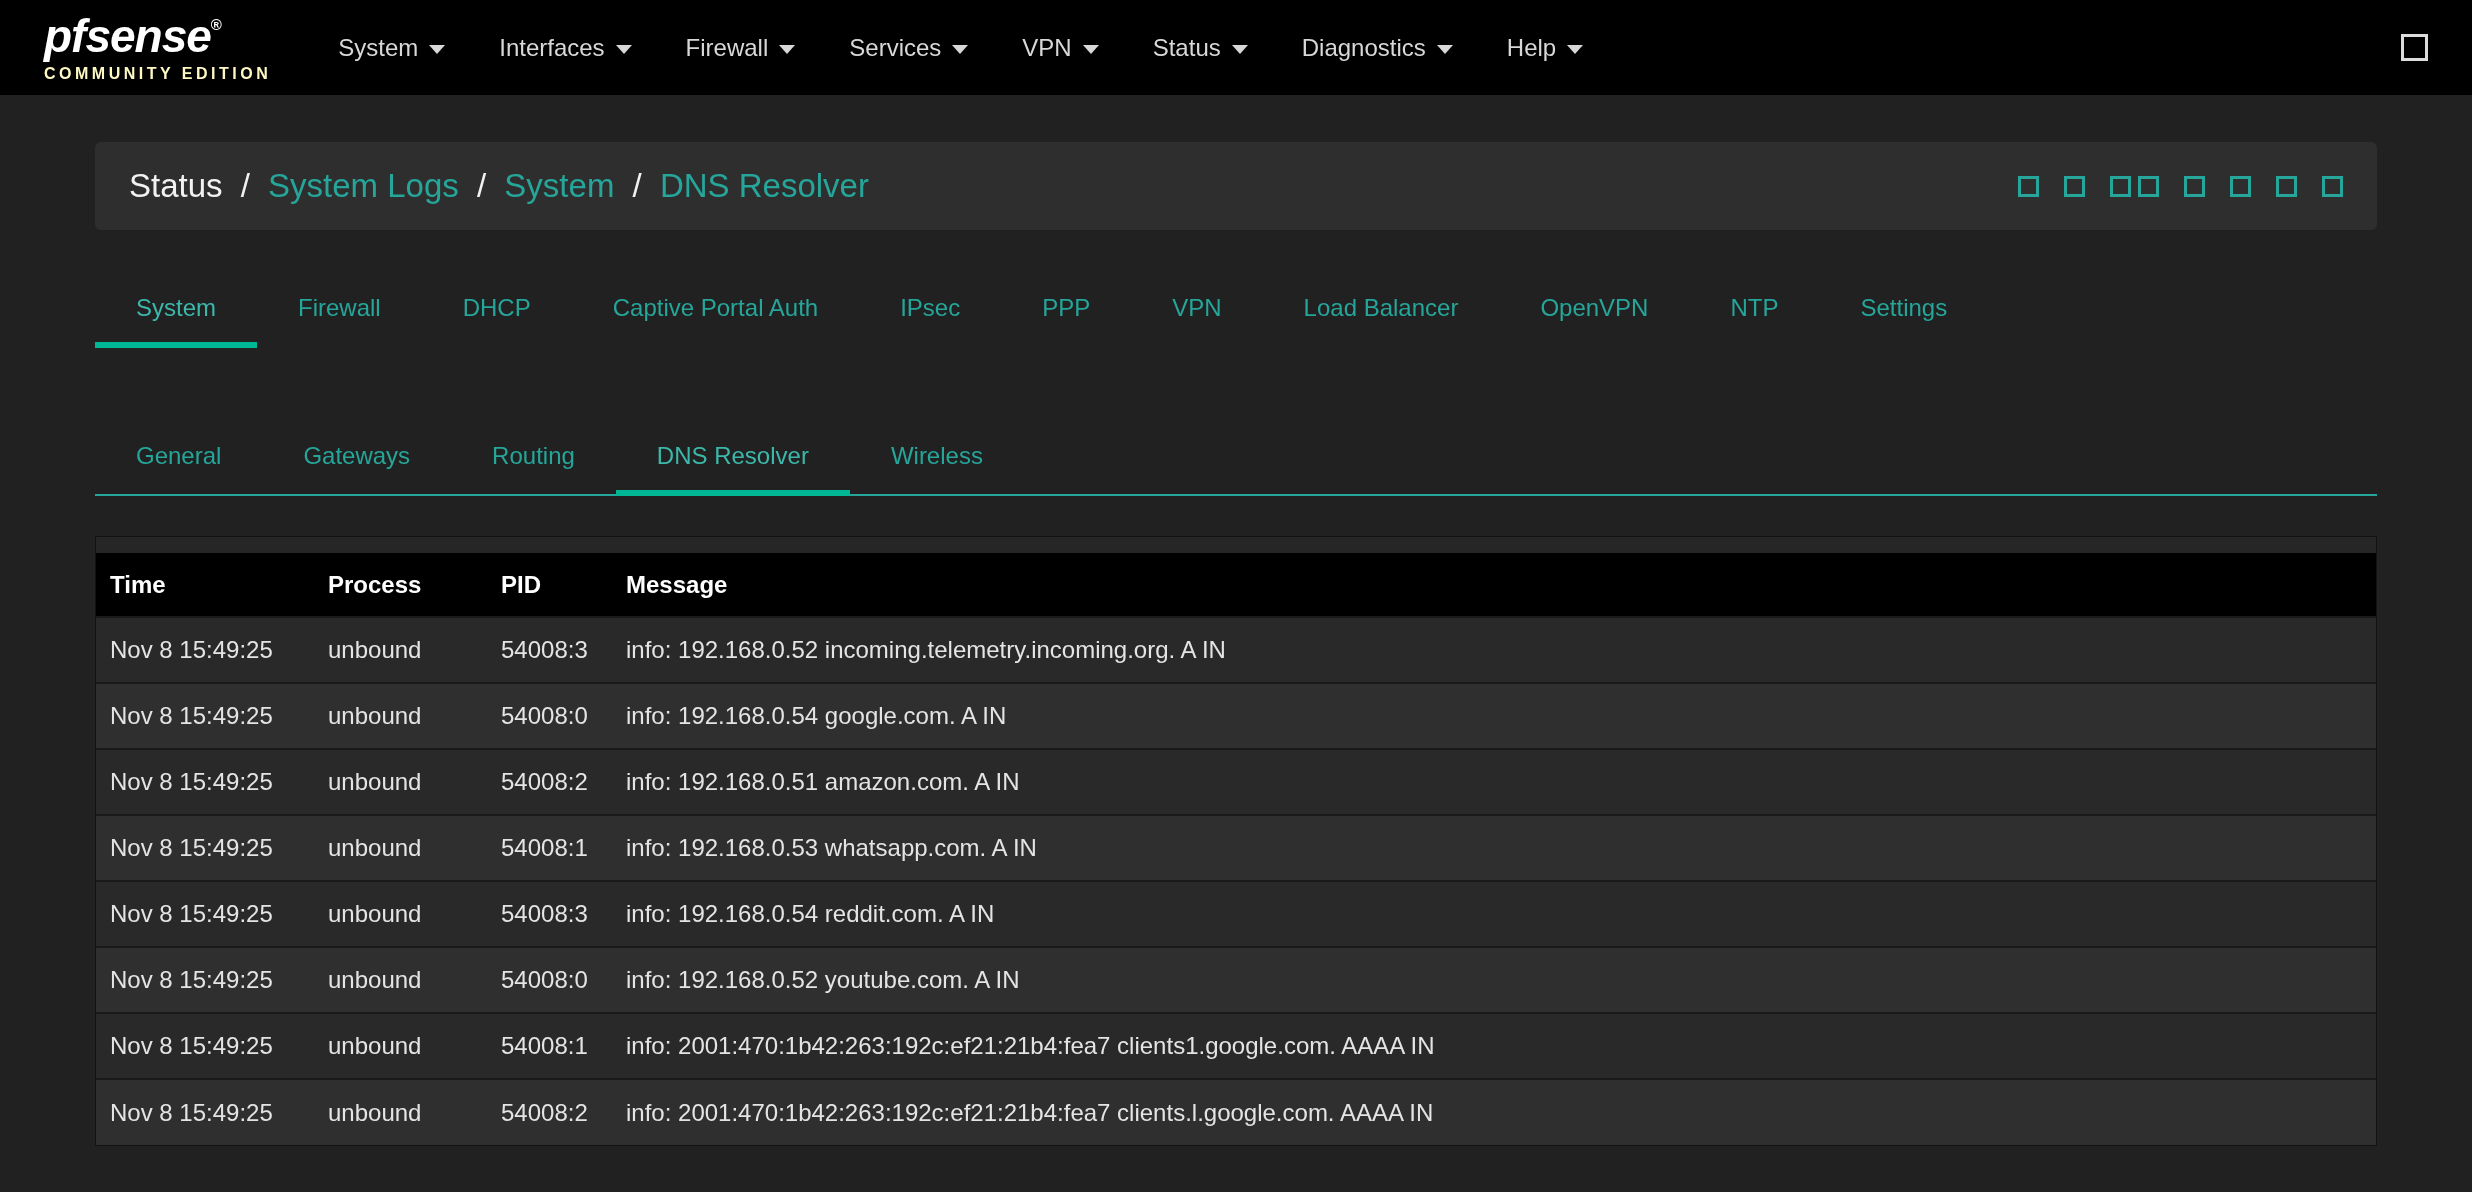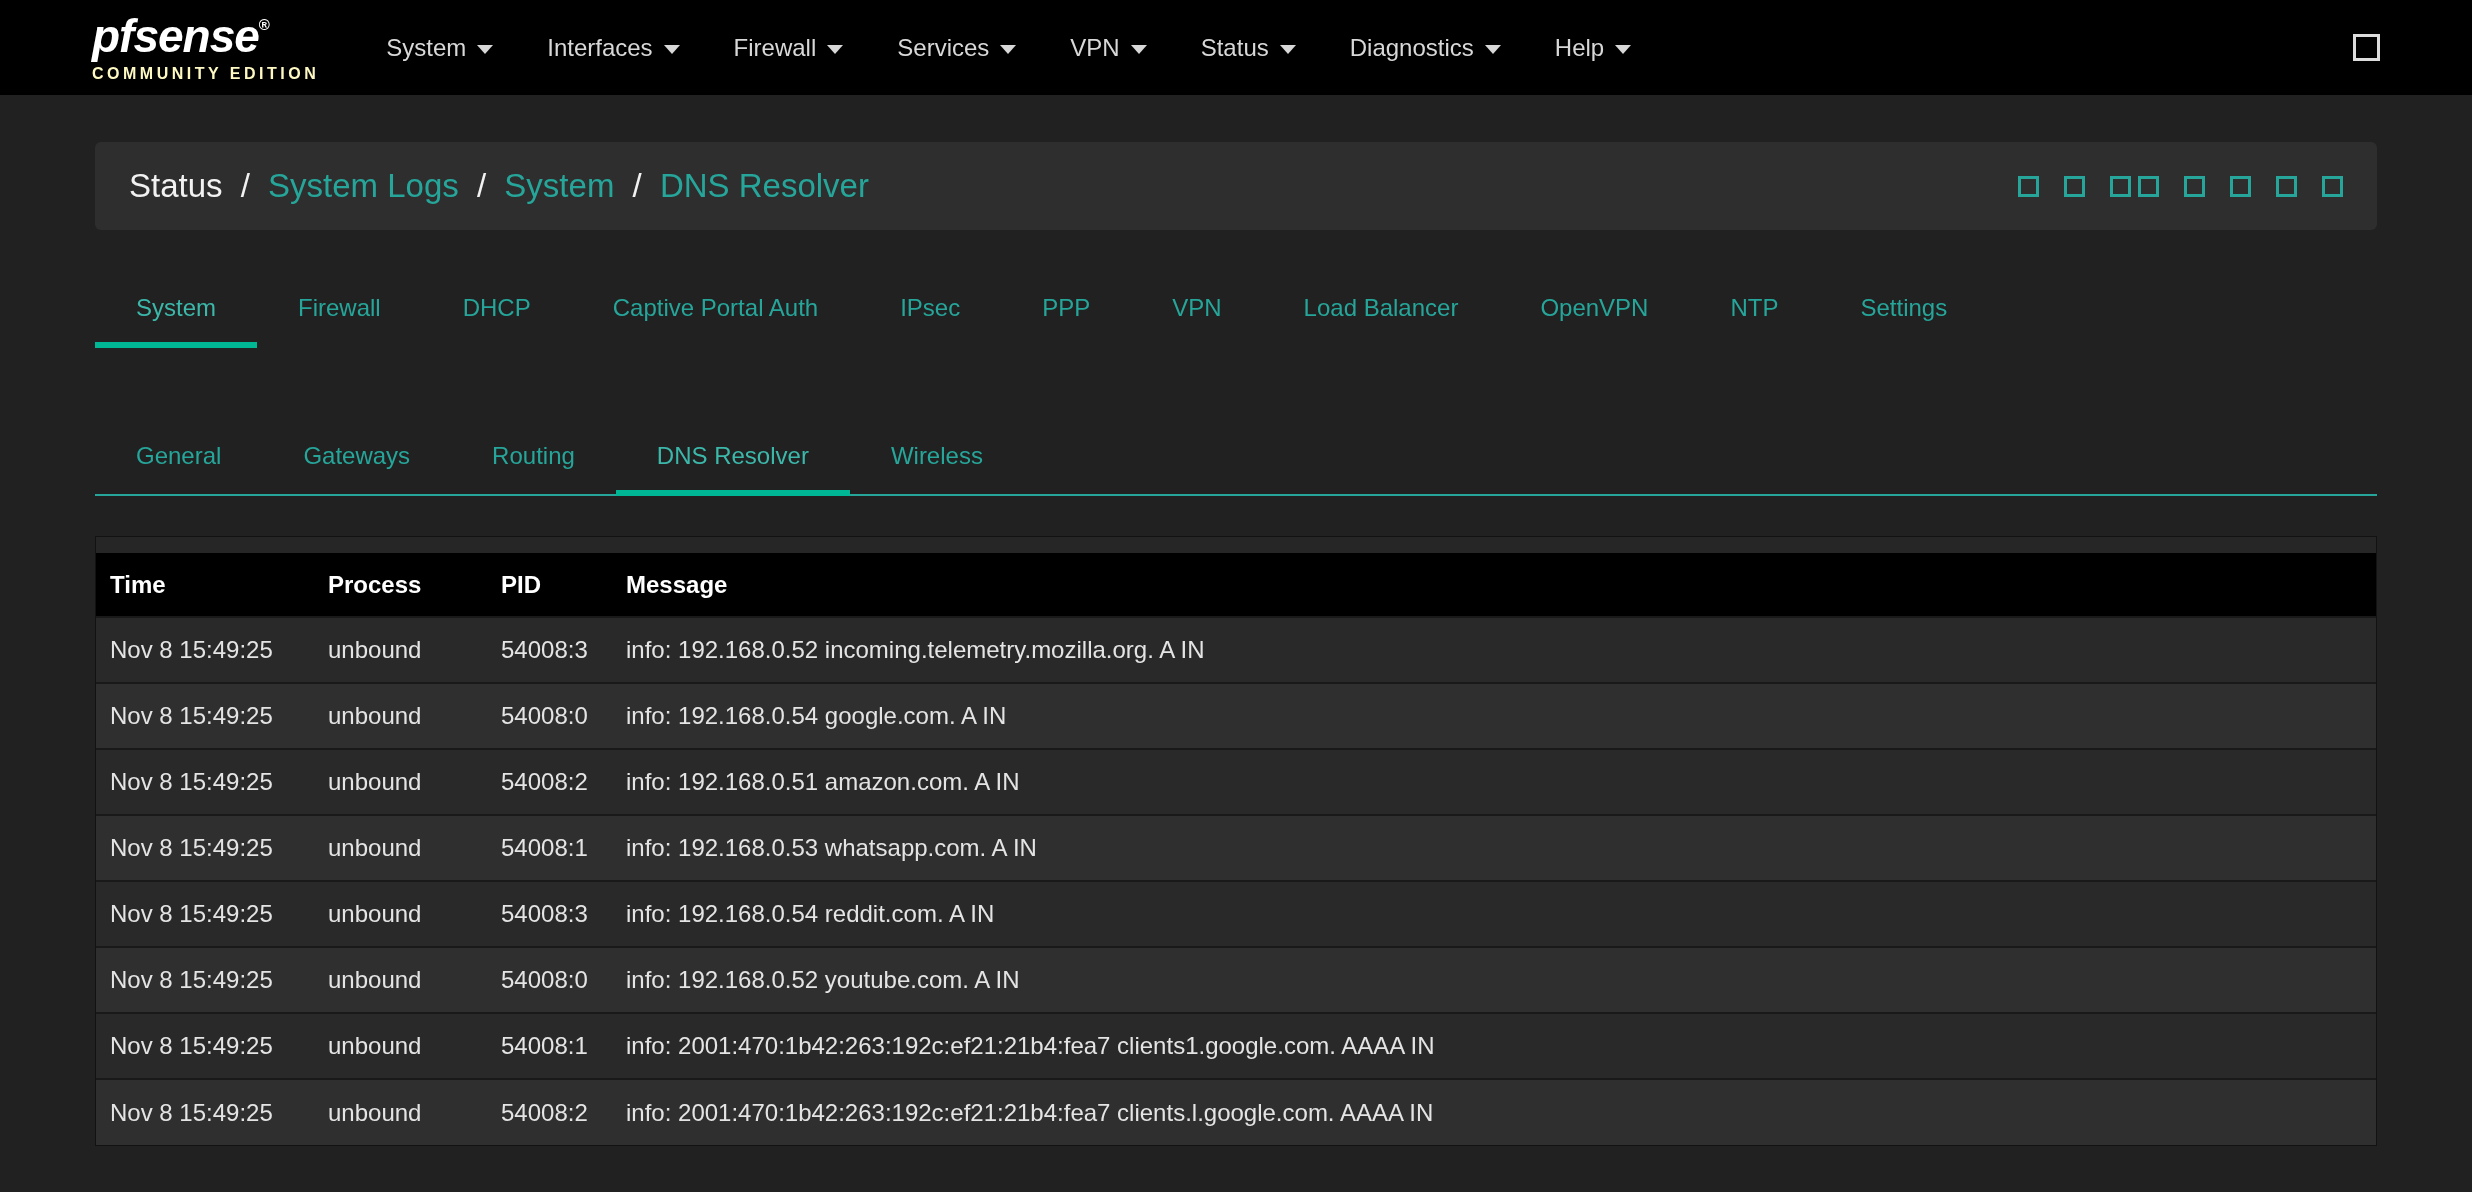--- a/index.html
+++ b/index.html
@@ -10,21 +10,21 @@
     font-family: "Liberation Sans", "DejaVu Sans", sans-serif;
     overflow: hidden;
   }
 
   
   .navbar {
     height: 95px;
     background: var(--navbar-bg, #000);
     display: flex;
     align-items: center;
-    padding: 0 92px;
+    padding: 0 44px;
   }
   .brand { display: flex; flex-direction: column; text-decoration: none; cursor: pointer; }
   .brand-line { font-style: italic; font-weight: bold; font-size: 46px; color: #ffffff; line-height: 1; letter-spacing: -1px; }
   .brand-reg { font-size: 15px; font-style: normal; vertical-align: 22px; }
   .brand-edition { font-size: 16px; font-weight: bold; color: #fef9c3; letter-spacing: 3.5px; margin-top: 7px; line-height: 1; }
   .navbar-menu { display: flex; margin-left: 40px; height: 100%; align-items: center; }
   .menu-item {
     color: #d8d8d8; font-size: 24px; padding: 0 27px;
     display: flex; align-items: center; gap: 11px;
     text-decoration: none; cursor: pointer; white-space: nowrap;
@@ -228,21 +228,21 @@
           <th>Process</th>
           <th>PID</th>
           <th>Message</th>
         </tr>
       </thead>
       <tbody>
         <tr>
           <td class="first">Nov 8 15:49:25</td>
           <td>unbound</td>
           <td>54008:3</td>
-          <td>info: 192.168.0.52 incoming.telemetry.mozilla.org. A IN</td>
+          <td>info: 192.168.0.52 incoming.telemetry.incoming.org. A IN</td>
         </tr>
         <tr>
           <td class="first">Nov 8 15:49:25</td>
           <td>unbound</td>
           <td>54008:0</td>
           <td>info: 192.168.0.54 google.com. A IN</td>
         </tr>
         <tr>
           <td class="first">Nov 8 15:49:25</td>
           <td>unbound</td>

